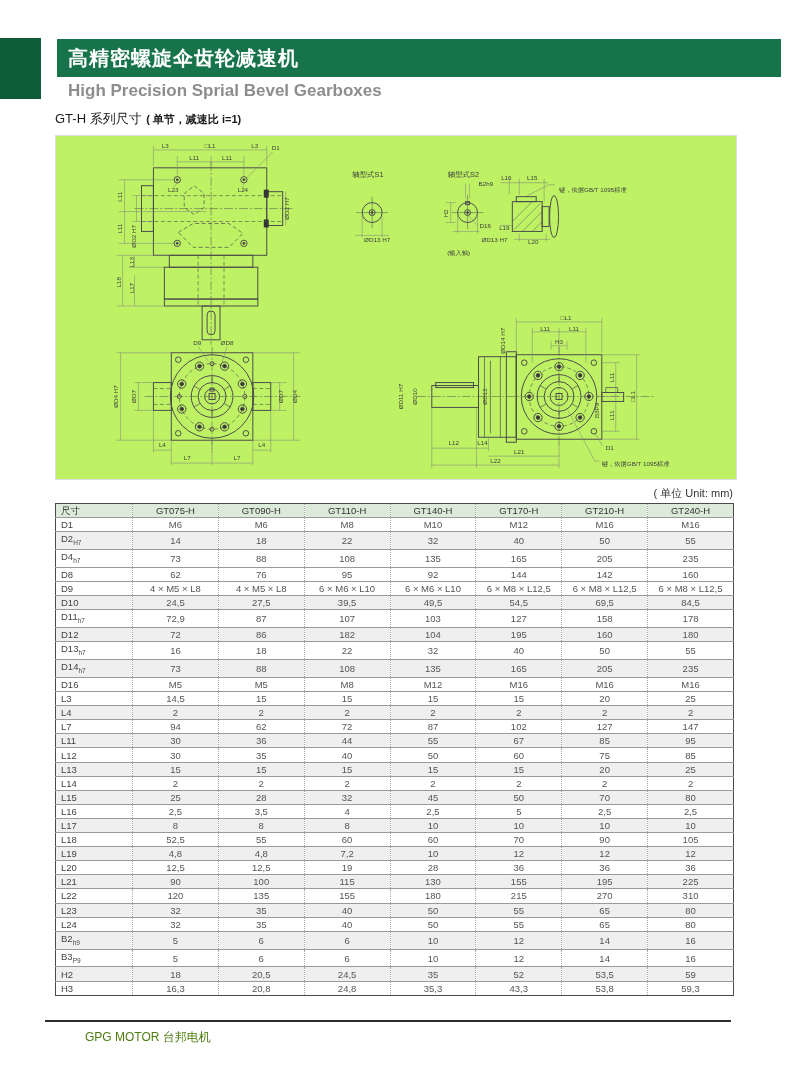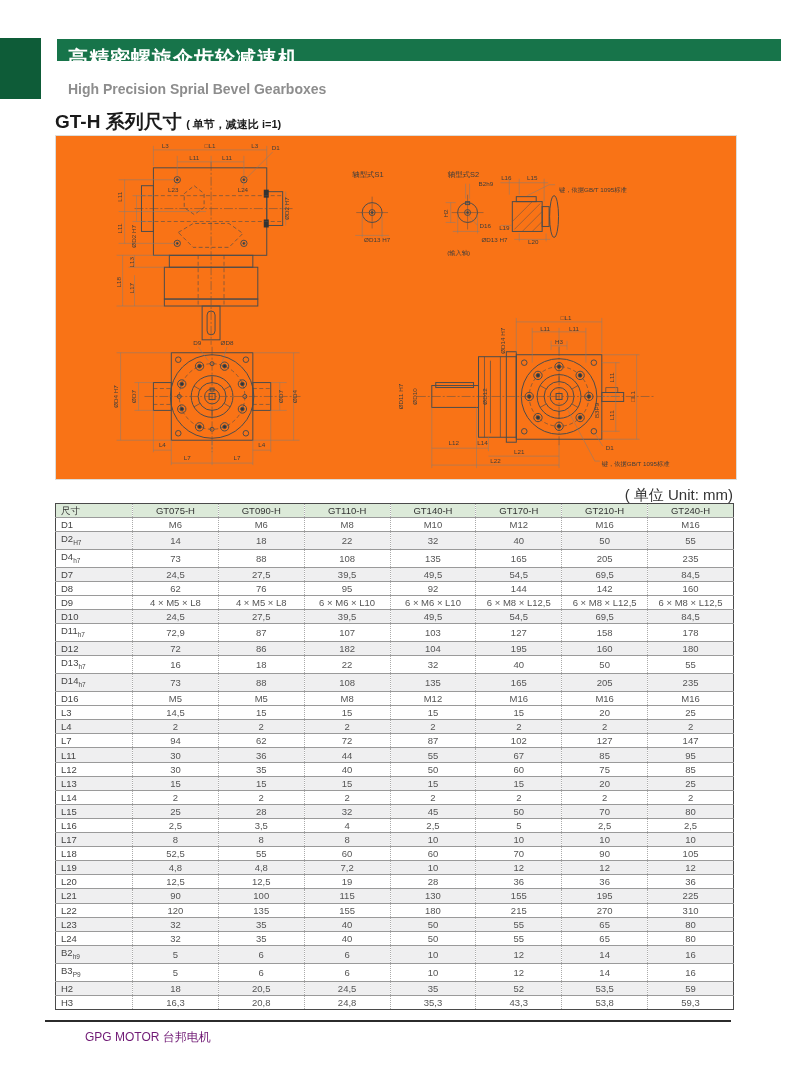--- a/index.html
+++ b/index.html
@@ -1,48 +1,48 @@
 <!DOCTYPE html>
 <html><head>
 <meta charset="utf-8">
 <style>
   html,body{margin:0;padding:0;background:#fff;}
   .page{position:relative;width:794px;height:1077px;background:#fff;overflow:hidden;
         font-family:"Liberation Sans","DejaVu Sans",sans-serif;}
   
   .green-block{position:absolute;left:0;top:38px;width:41px;height:61px;background:#0e5c38;}
-  .banner{position:absolute;left:57px;top:39px;width:724px;height:22px;background:#17744a;
+  .banner{position:absolute;left:57px;top:39px;width:724px;height:38px;background:#17744a;
           color:#fff;font-size:20px;font-weight:bold;line-height:38px;padding-left:11px;box-sizing:border-box;
           letter-spacing:1px;}
-  .subtitle{position:absolute;left:68px;top:81px;font-size:14px;font-weight:bold;color:#8d8d8d;}
+  .subtitle{position:absolute;left:68px;top:81px;font-size:17px;font-weight:bold;color:#8d8d8d;}
   .section{position:absolute;left:55px;top:109px;}
-  .sec-t{font-size:19px;font-weight:bold;color:#1a1a1a;}
+  .sec-t{font-size:13px;font-weight:normal;color:#1a1a1a;}
   .sec-n{font-size:11px;font-weight:bold;color:#1a1a1a;}
   
-  .panel{position:absolute;left:55px;top:135px;width:682px;height:345px;background:#f97316;
+  .panel{position:absolute;left:55px;top:135px;width:682px;height:345px;background:#bef264;
          border:1px solid #ddddd9;box-sizing:border-box;}
   .panel svg{display:block;width:100%;height:100%;}
   .dl{font-size:6.3px;fill:#3d3d3d;font-family:"Liberation Sans","DejaVu Sans",sans-serif;}
   .dl.big{font-size:7.5px;}
   
-  .unit{position:absolute;right:61px;top:486px;font-size:15px;color:#333;}
+  .unit{position:absolute;right:61px;top:486px;font-size:11px;color:#333;}
   
   table{position:absolute;left:55px;top:503px;width:679px;border-collapse:collapse;table-layout:fixed;
         border:1.5px solid #4a4a4a;font-size:9.5px;color:#555;padding-left:48px;}
   th,td{height:13.1px;line-height:13px;border-top:1px solid #9a9a9a;border-left:1px dotted #aaa;
         text-align:center;font-weight:normal;padding:0;overflow:hidden;white-space:nowrap;}
   th:first-child,td:first-child{border-left:none;}
   thead th{background:#dcead9;border-top:none;color:#333;}
   thead th.rowlabel{text-align:left;padding-left:5px;}
   td.rowlabel{text-align:left;padding-left:5px;color:#444;}
   sub{font-size:6.5px;}
   tr.shaded td{background:#efeff0;}
   
   .footer-line{position:absolute;left:45px;top:1020px;width:686px;border-top:2px solid #2b2b2b;}
-  .footer{position:absolute;left:85px;top:1029px;font-size:12px;color:#701a75;}
+  .footer{position:absolute;left:85px;top:1029px;font-size:12px;color:#4d7c0f;}
 </style>
 </head>
 <body>
 
 <div class="page">
 
   <div class="green-block"></div>
   <div class="banner">
     <span>高精密螺旋伞齿轮减速机</span>
   </div>
@@ -338,30 +338,20 @@
         <tr>
           <td class="rowlabel">D4<sub>h7</sub></td>
           <td>73</td>
           <td>88</td>
           <td>108</td>
           <td>135</td>
           <td>165</td>
           <td>205</td>
           <td>235</td>
         </tr>
-        <tr class="shaded">
-          <td class="rowlabel">D7</td>
-          <td>24,5</td>
-          <td>27,5</td>
-          <td>39,5</td>
-          <td>49,5</td>
-          <td>54,5</td>
-          <td>69,5</td>
-          <td>84,5</td>
-        </tr>
         <tr>
           <td class="rowlabel">D8</td>
           <td>62</td>
           <td>76</td>
           <td>95</td>
           <td>92</td>
           <td>144</td>
           <td>142</td>
           <td>160</td>
         </tr>

